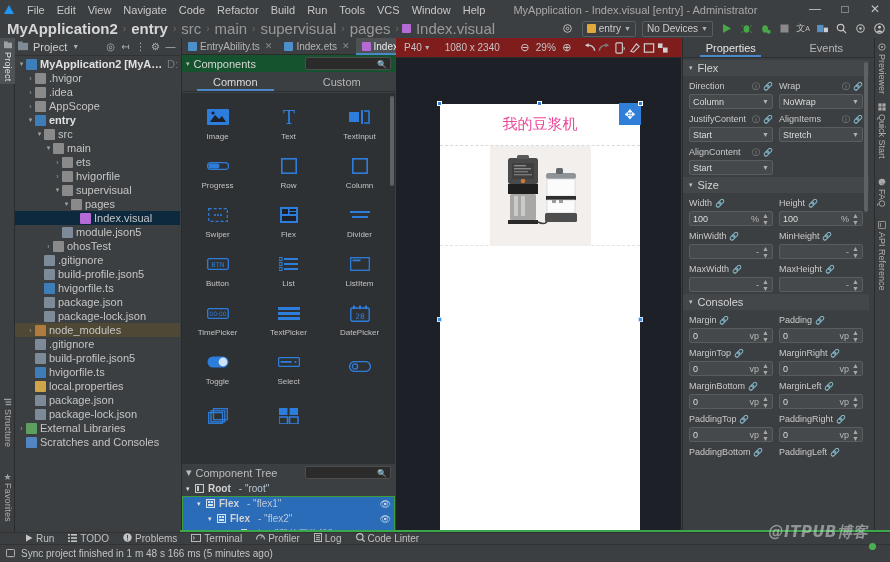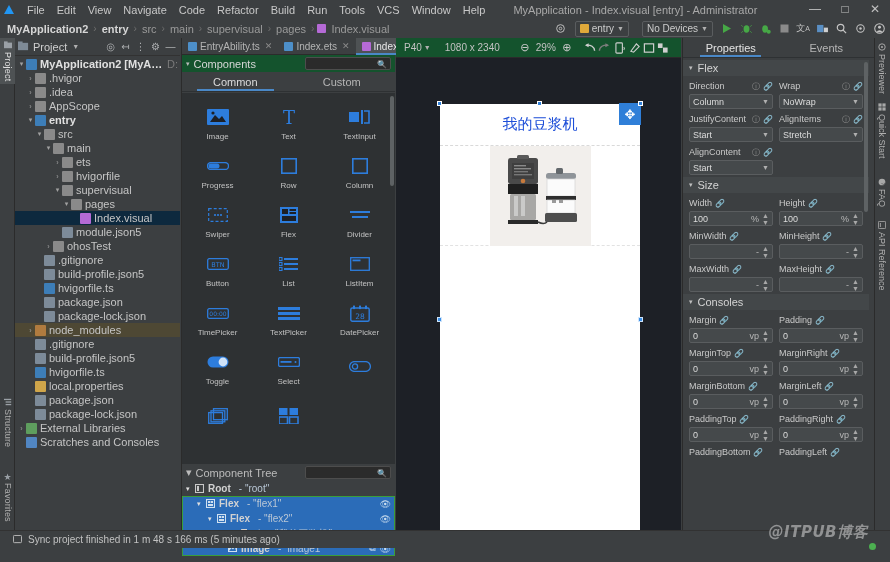--- a/index.html
+++ b/index.html
@@ -29,21 +29,21 @@
   .win-title { margin-left:22px; font-size:11px; color:#a9a9a9; }
   .win-ctrl { position:absolute; right:0; top:0; height:19px; display:flex; align-items:center; }
   .win-ctrl span { width:30px; text-align:center; font-size:12px; color:#c0c0c0; line-height:19px; }
 
   
   .navbar {
     position:absolute; top:19px; left:0; width:890px; height:19px;
     background:#3c3f41; display:flex; align-items:center;
   }
   .crumbs { display:flex; align-items:center; margin-left:5px; }
-  .crumb { font-size:11px; color:#9a9a9a; padding:0 2px; }
+  .crumb { font-size:15px; color:#9a9a9a; padding:0 2px; }
   .crumb.b { color:#d6d6d6; font-weight:bold; }
   .crumb-sep { color:#6e6e6e; font-size:10px; padding:0 3px; }
   .crumb-ico { display:inline-block; width:9px;height:9px; margin-right:3px; vertical-align:-1px; background:#b56ad6; border-radius:1px; }
 
   .toolbar-right { position:absolute; right:2px; top:0; height:19px; display:flex; align-items:center; gap:1px; }
   .tbtn { width:18px;height:17px; display:flex;align-items:center;justify-content:center; border-radius:2px; }
   .combo {
     height:16px; border:1px solid #5a5d5f; border-radius:2px; display:flex; align-items:center;
     padding:0 4px; gap:3px; font-size:10px; color:#ccc; background:#3c3f41;
   }
@@ -157,33 +157,33 @@
   .ct-eye { margin-left:auto; margin-right:4px; font-size:9px; color:#cfe0f0; }
   .ct-copy { font-size:9px; color:#cfe0f0; margin-right:4px; }
 
   
   .canvaswrap {
     position:absolute; left:396px; top:38px; width:285px; height:494px;
     background:#2b2b2b;
   }
   .canvas-toolbar {
     height:20px; display:flex; align-items:center; gap:0px;
-    background:#14532d; padding:0 4px; border-bottom:1px solid #2b2b2b;
+    background:#7f1d1d; padding:0 4px; border-bottom:1px solid #2b2b2b;
   }
   .ctb-item { font-size:10px; color:#c2c2c2; display:flex; align-items:center; gap:2px; padding:0 4px; }
   .ctb-ic { width:14px; height:14px; display:flex; align-items:center; justify-content:center; color:#c8c8c8; font-size:11px; }
   .canvas-area { position:absolute; top:20px; left:0; right:0; bottom:0; background:#1d2026; }
 
   .phone {
     position:absolute; left:44px; top:46px; width:200px; height:434px;
     background:#ffffff;
   }
   .phone-title {
     height:42px; display:flex; align-items:center; justify-content:center;
-    font-size:15px; color:#1d4ed8; font-family:"DejaVu Sans", sans-serif;
+    font-size:15px; color:#ec4899; font-family:"DejaVu Sans", sans-serif;
     border-bottom:1px dashed #d9d9d9;
   }
   .phone-imgrow { height:100px; display:flex; align-items:center; justify-content:center;
     border-bottom:1px dashed #e2e2e2; }
   .prodimg { width:101px; height:100px; background:#f2efec; position:relative; overflow:hidden; }
 
   .handle { position:absolute; width:5px; height:5px; background:#2f7fd8; border:1px solid #ffffff; }
   .hdot { position:absolute; width:5px; height:5px; background:#3b8fe8; border:1px solid #cfe4fa; }
   .movebtn {
     position:absolute; right:-1px; top:-1px; width:22px; height:22px; background:#2f7fd8;
@@ -229,22 +229,22 @@
 
   
   .bottombar {
     position:absolute; left:0; bottom:18px; width:890px; height:12px;
     background:#3c3f41; display:flex; align-items:center; padding-left:18px; gap:0;
     border-top:1px solid #323232;
   }
   .bb-item { display:flex; align-items:center; gap:3px; font-size:10px; color:#c0c0c0; padding:0 7px; }
   .bb-ic { font-size:9px; }
   .statusbar {
-    position:absolute; left:0; bottom:14px; width:890px; height:18px;
-    background:#3c3f41; display:flex; align-items:center; padding-left:11px; gap:5px;
+    position:absolute; left:0; bottom:0; width:890px; height:18px;
+    background:#3c3f41; display:flex; align-items:center; padding-left:4px; gap:5px;
     border-top:1px solid #323232;
   }
   .status-txt { font-size:10px; color:#c2c2c2; }
   .wm { position:absolute; right:22px; bottom:20px; font-size:15px; font-weight:bold;
        color:rgba(215,215,215,0.55); letter-spacing:0.5px; font-family:"DejaVu Sans",sans-serif;font-style:italic;}
   .greenled { position:absolute; right:14px; bottom:12px; width:7px;height:7px;border-radius:50%;background:#4caf50;}
   .greenline { position:absolute; left:180px; bottom:30px; width:710px; height:2px; background:#39a84c; }
 </style>
 </head>
 <body>
@@ -300,21 +300,21 @@
         <svg width="11" height="11" viewBox="0 0 16 16">
             <circle cx="8" cy="8" r="5.6" fill="none" stroke="#c0c0c0" stroke-width="1.4"></circle>
             <circle cx="8" cy="8" r="1.9" fill="none" stroke="#c0c0c0" stroke-width="1.3"></circle>
           </svg>
       </div>
       <div class="combo" style="margin-left:4px;">
         <span class="sqico" style="background:#e0a93a;"></span>
         <span>entry</span>
         <span class="caret">▼</span>
       </div>
-      <div class="combo" style="margin-left:12px;">
+      <div class="combo" style="margin-left:5px;">
         <span>No Devices</span>
         <span class="caret">▼</span>
       </div>
       <div class="tbtn" style="margin-left:4px;">
         <svg width="10" height="11" viewBox="0 0 10 11">
             <polygon points="1,1 9,5.5 1,10" fill="#46a846"></polygon>
           </svg>
       </div>
       <div class="tbtn">
         <svg width="11" height="11" viewBox="0 0 12 12">

